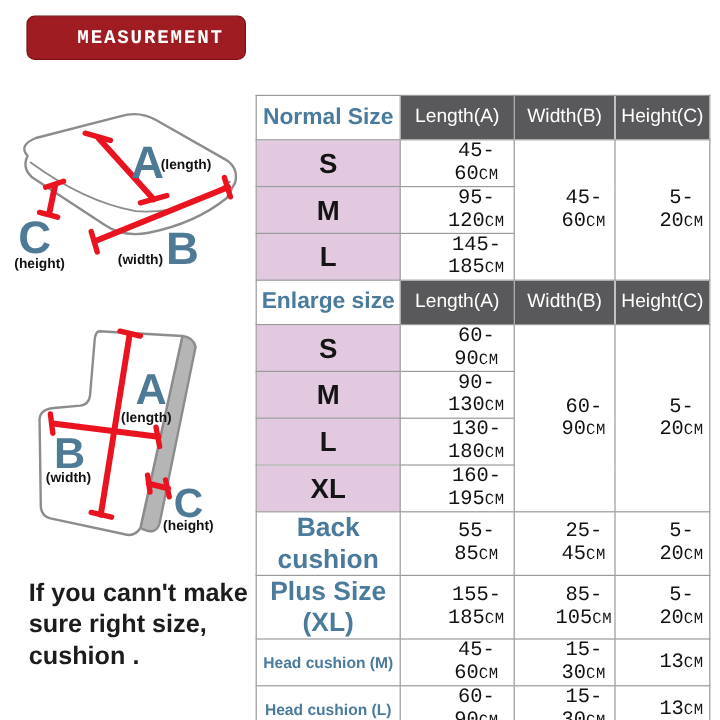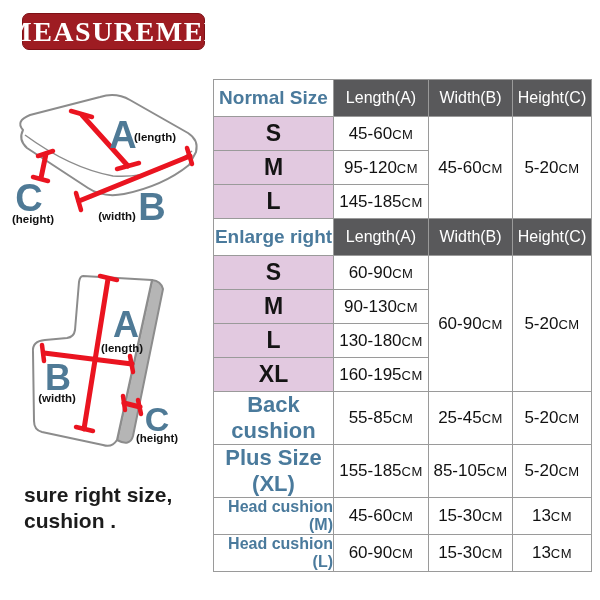--- a/index.html
+++ b/index.html
@@ -3,22 +3,22 @@
 <meta charset="utf-8">
 <style>
   html,body{margin:0;padding:0;background:#fff;}
   .canvas{position:relative;width:600px;height:600px;background:#fff;overflow:hidden;
           font-family:"Liberation Sans",sans-serif;}
 
   
   .banner{position:absolute;left:22px;top:13px;width:181px;height:35px;
           background:#9e1c22;border:1px solid #7d1116;border-radius:7px;
           display:flex;align-items:center;justify-content:center;}
-  .banner span{color:#fff;font-family:Liberation Serif, serif;font-weight:700;
-               font-size:28px;letter-spacing:1.5px;margin-left:24px;}
+  .banner span{color:#fff;font-family:Liberation Mono, monospace;font-weight:700;
+               font-size:16px;letter-spacing:1.5px;margin-left:24px;}
 
   
   .d1{position:absolute;left:0;top:70px;}
   .d2{position:absolute;left:0;top:240px;}
   .shape{fill:#ffffff;stroke:#8c8c8c;stroke-width:2;stroke-linejoin:round;}
   .band{fill:#b5b5b5;stroke:#8c8c8c;stroke-width:2;stroke-linejoin:round;}
   .seam{fill:none;stroke:#8c8c8c;stroke-width:1.5;}
   .red line{stroke:#ea1420;stroke-width:5;stroke-linecap:round;}
   .red .tick{stroke-width:4.5;}
   .bigL{font-family:"Liberation Sans",sans-serif;font-weight:700;fill:#4f7a96;
@@ -29,24 +29,24 @@
   
   .size-table{position:absolute;left:213px;top:79px;width:378px;
               border-collapse:collapse;table-layout:fixed;}
   .size-table td{border:1px solid #9a9a9a;text-align:center;vertical-align:middle;
                  padding:0;overflow:hidden;}
   .size-table tr{height:34px;}
   .size-table tr.hrow{height:37px;}
   td.colhead{background:#59595b;color:#fff;font-weight:400;font-size:16px;}
   td.section{background:#fff;color:#4a7a9c;font-size:19px;font-weight:600;}
   td.size{background:#e2c9e0;color:#141414;font-size:23px;font-weight:600;}
-  td.value{background:#fff;font-family:Liberation Sans, sans-serif;font-size:17px;color:#111;}
+  td.value{background:#fff;font-family:Liberation Mono, monospace;font-size:17px;color:#111;padding-left:32px;}
   td.value .unit{font-size:13px;letter-spacing:0.5px;}
   td.label{background:#fff;color:#4a7a9c;font-size:22px;font-weight:600;}
-  td.label.small{font-size:16px;text-align:right;}
+  td.label.small{font-size:13px;}
 
   
   .note{position:absolute;left:24px;top:482px;color:#1c1c1c;
         font-size:21px;font-weight:600;line-height:26px;}
 </style>
 </head>
 <body>
 
 <div class="canvas">
 
@@ -130,21 +130,21 @@
         </tr>
         <tr>
           <td class="size">M</td>
           <td class="value"><span>95-120</span><span class="unit">CM</span></td>
         </tr>
         <tr>
           <td class="size">L</td>
           <td class="value"><span>145-185</span><span class="unit">CM</span></td>
         </tr>
         <tr class="hrow">
-          <td class="section">Enlarge right</td>
+          <td class="section">Enlarge size</td>
           <td class="colhead">Length(A)</td>
           <td class="colhead">Width(B)</td>
           <td class="colhead">Height(C)</td>
         </tr>
         <tr>
           <td class="size">S</td>
           <td class="value"><span>60-90</span><span class="unit">CM</span></td>
           <td class="value" rowspan="4"><span>60-90</span><span class="unit">CM</span></td>
           <td class="value" rowspan="4"><span>5-20</span><span class="unit">CM</span></td>
         </tr>
@@ -181,17 +181,18 @@
         <tr>
           <td class="label small">Head cushion (L)</td>
           <td class="value"><span>60-90</span><span class="unit">CM</span></td>
           <td class="value"><span>15-30</span><span class="unit">CM</span></td>
           <td class="value"><span>13</span><span class="unit">CM</span></td>
         </tr>
       </tbody>
   </table>
 
   <div class="note">
+    <div>If you cann't make</div>
     <div>sure right size,</div>
     <div>cushion .</div>
   </div>
 
 </div>
 
 </body></html>

